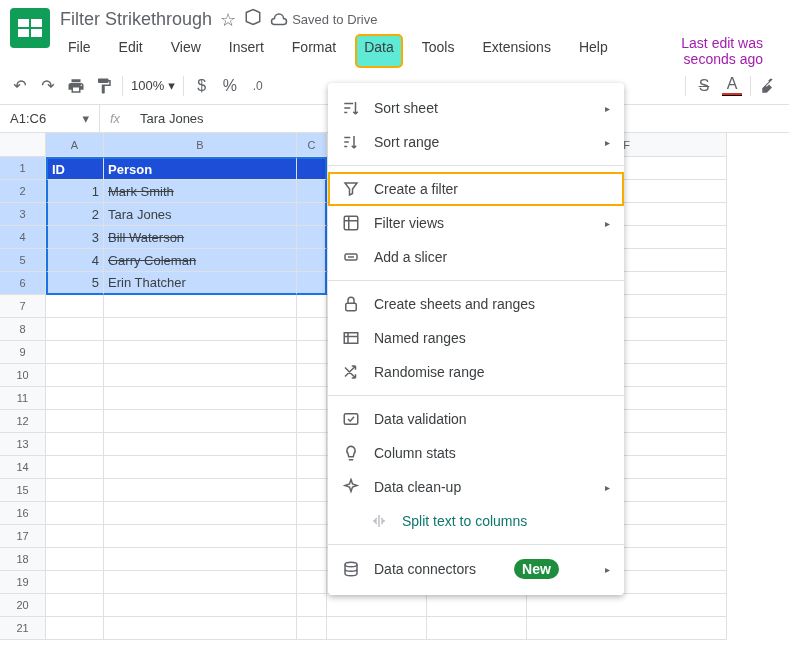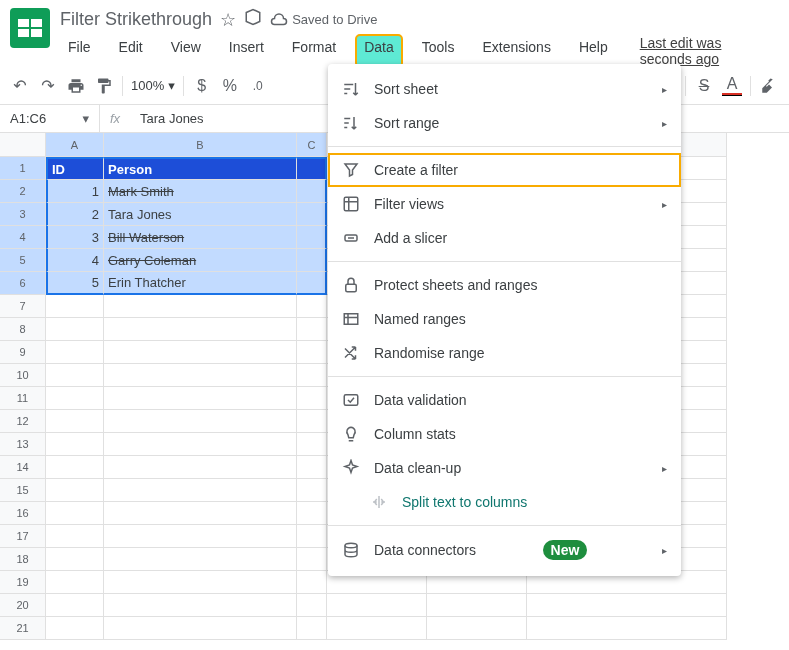--- a/index.html
+++ b/index.html
@@ -10,20 +10,21 @@
       background: #fff;
       width: 789px;
       height: 650px;
       overflow: hidden;
       position: relative;
     }
     .header {
       display: flex;
       align-items: flex-start;
       padding: 8px 26px 0 10px;
+      text-align: right;
     }
     .logo {
       width: 40px;
       height: 40px;
       background: #0f9d58;
       border-radius: 4px;
       margin-right: 10px;
       display: flex;
       align-items: center;
       justify-content: center;
@@ -57,22 +58,21 @@
       padding: 4px 8px;
       cursor: pointer;
       border-radius: 4px;
     }
     .menu-item.active {
       background: #5eead4;
       outline: 2px solid #f9ab00;
       outline-offset: -1px;
     }
     .last-edit {
-      color: #404040;
-      text-decoration: underline;
+      color: #a21caf;
       margin-left: 12px;
       cursor: pointer;
     }
     .toolbar {
       display: flex;
       align-items: center;
       padding: 6px 10px;
       border-bottom: 1px solid #e0e0e0;
       gap: 8px;
       height: 38px;
@@ -134,22 +134,22 @@
     .sel-cell { background: #c2dbff; }
     .num { justify-content: flex-end; }
     .strike { text-decoration: line-through; }
     .sel-border-top { border-top: 2px solid #1a73e8 !important; }
     .sel-border-bot { border-bottom: 2px solid #1a73e8 !important; }
     .sel-border-left { border-left: 2px solid #1a73e8 !important; }
     .sel-border-right { border-right: 2px solid #1a73e8 !important; }
     .dropdown {
       position: absolute;
       left: 328px;
-      top: 64px;
-      width: 353px;
+      top: 83px;
+      width: 296px;
       background: #fff;
       box-shadow: 0 2px 6px rgba(0,0,0,0.3);
       border-radius: 4px;
       padding: 8px 0;
       z-index: 100;
     }
     .dd-item {
       display: flex;
       align-items: center;
       padding: 8px 14px;
@@ -513,21 +513,21 @@
     <span>Add a slicer</span>
   </div>
   <div class="dd-sep"></div>
   <div class="dd-item">
     <span class="dd-icon">
         <svg viewBox="0 0 24 24" fill="none" stroke="#5f6368" stroke-width="2">
           <rect x="5" y="11" width="14" height="10" rx="2"></rect>
           <path d="M8 11V7a4 4 0 018 0v4"></path>
         </svg>
       </span>
-    <span>Protect sheets and ranges</span>
+    <span>Create sheets and ranges</span>
   </div>
   <div class="dd-item">
     <span class="dd-icon">
         <svg viewBox="0 0 24 24" fill="none" stroke="#5f6368" stroke-width="2">
           <rect x="3" y="5" width="18" height="14"></rect>
           <path d="M3 10h18M8 5v14"></path>
         </svg>
       </span>
     <span>Named ranges</span>
   </div>

